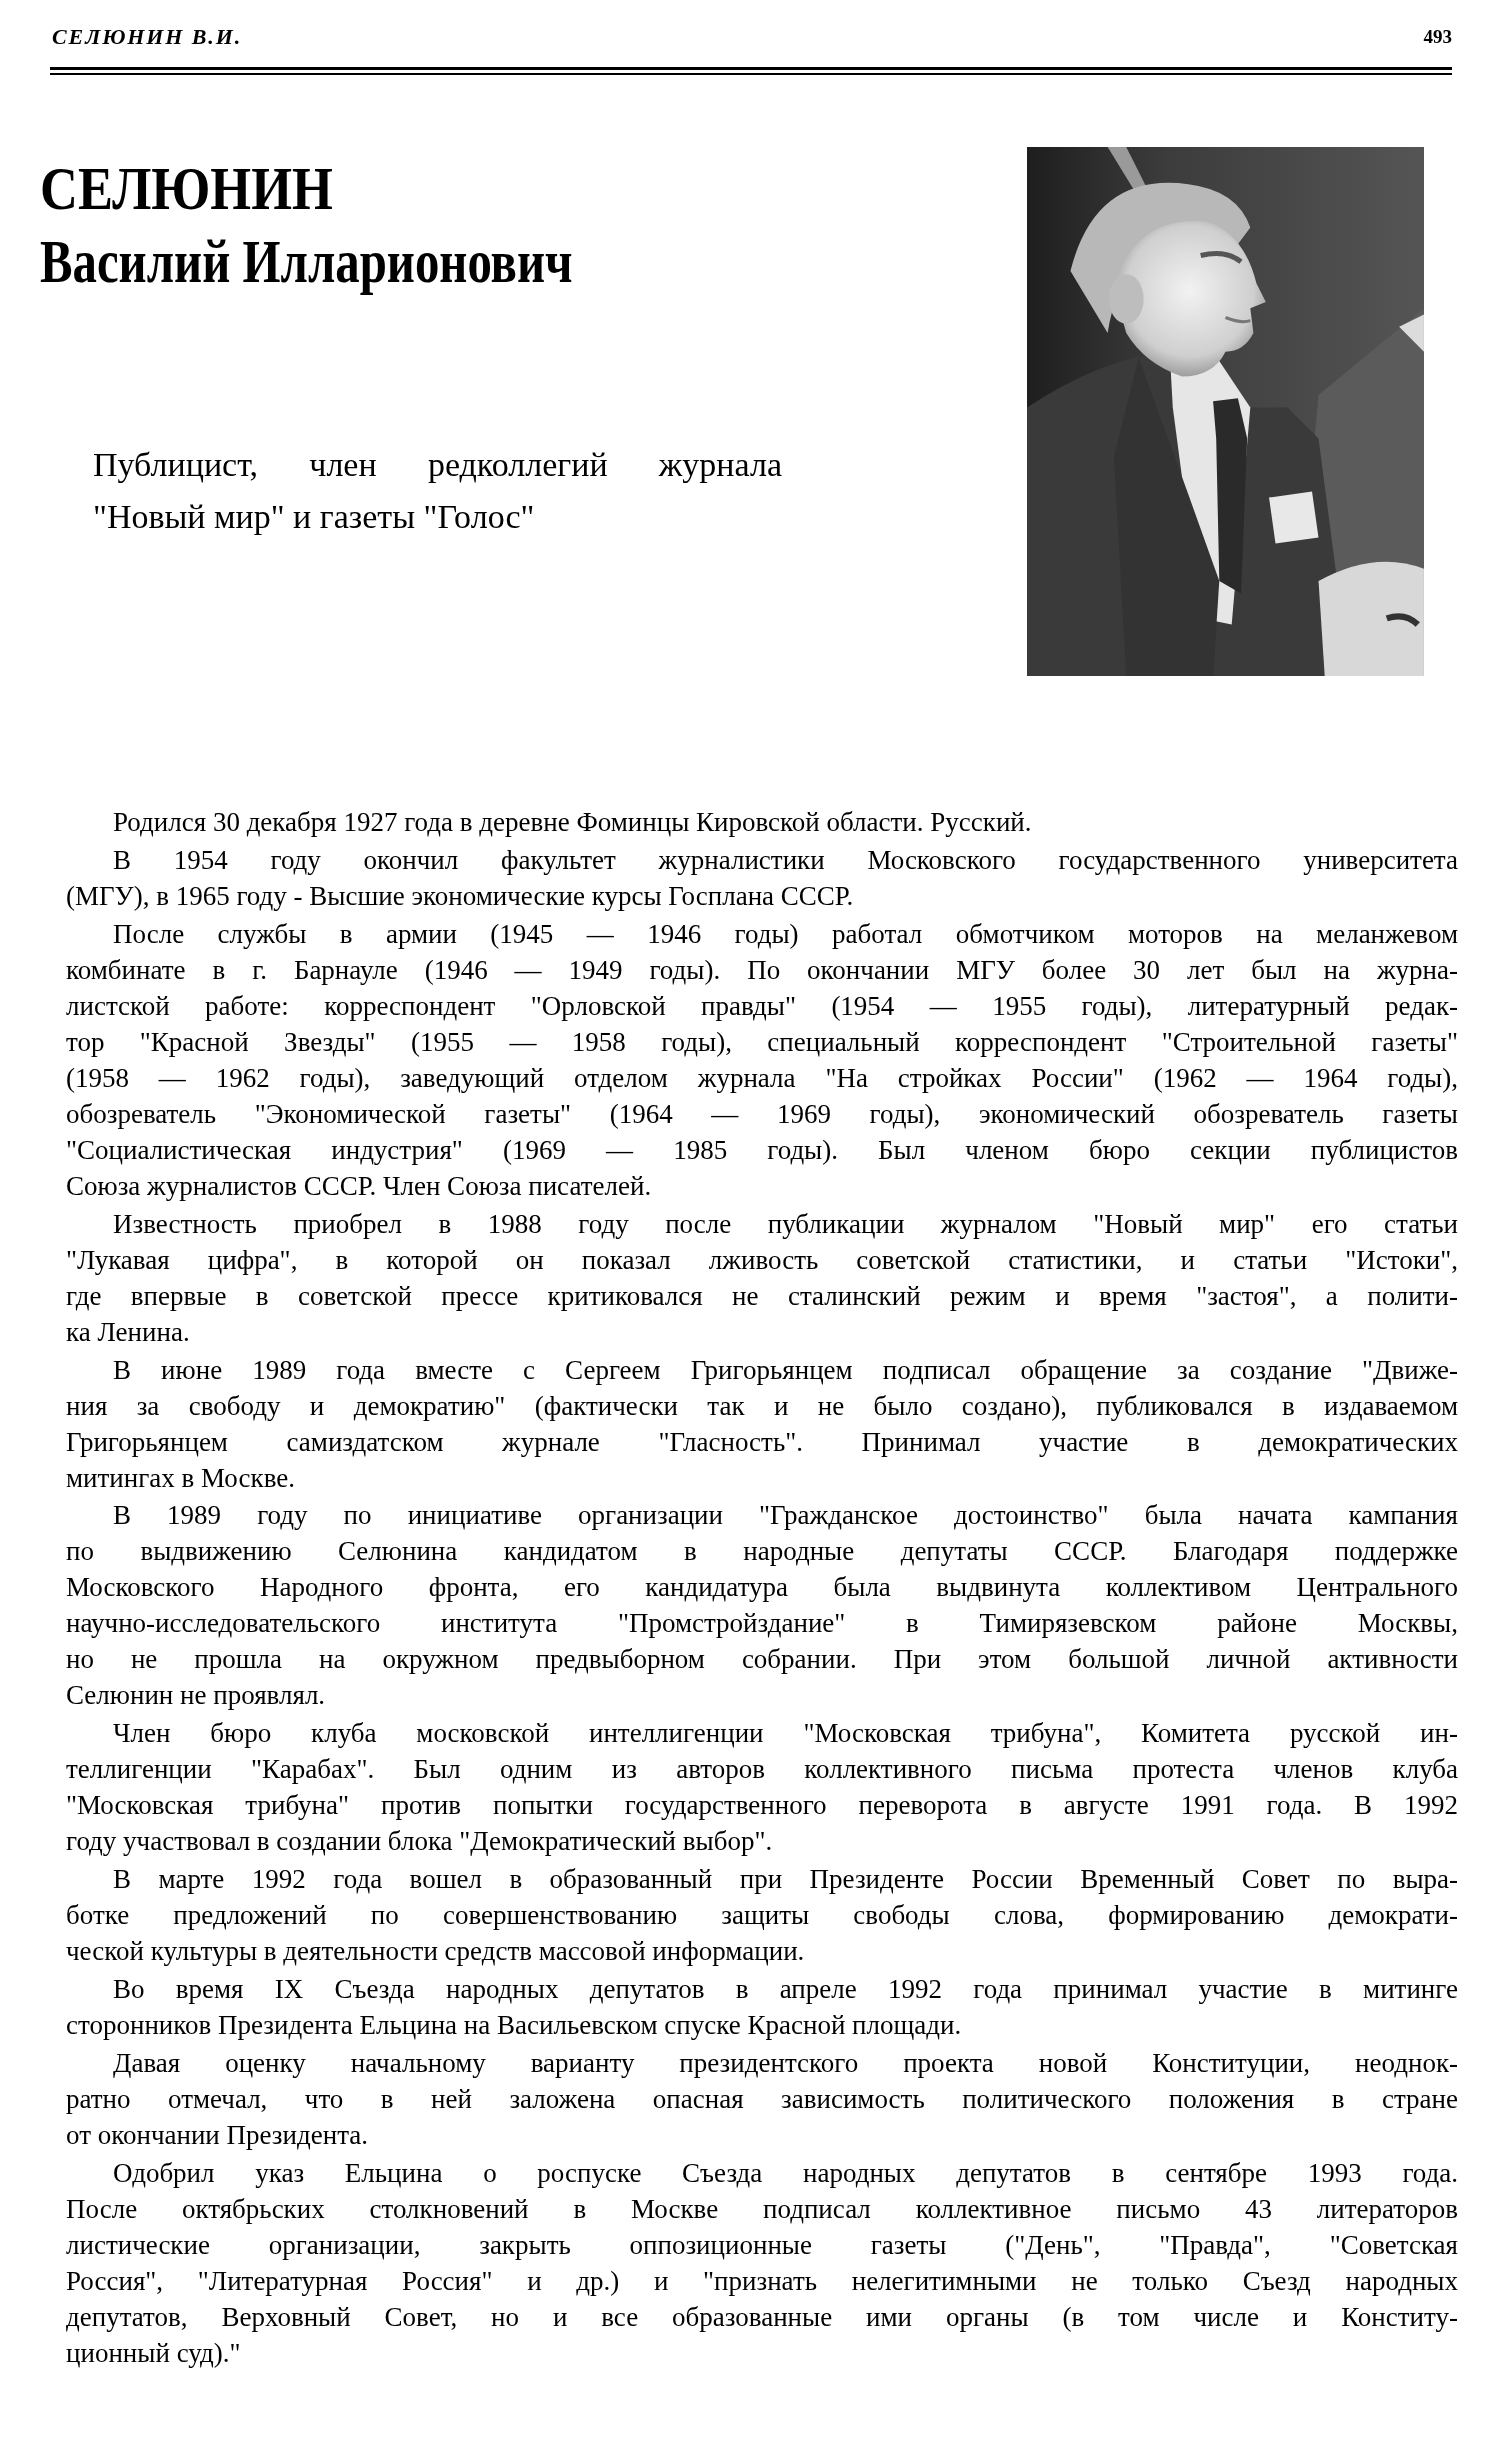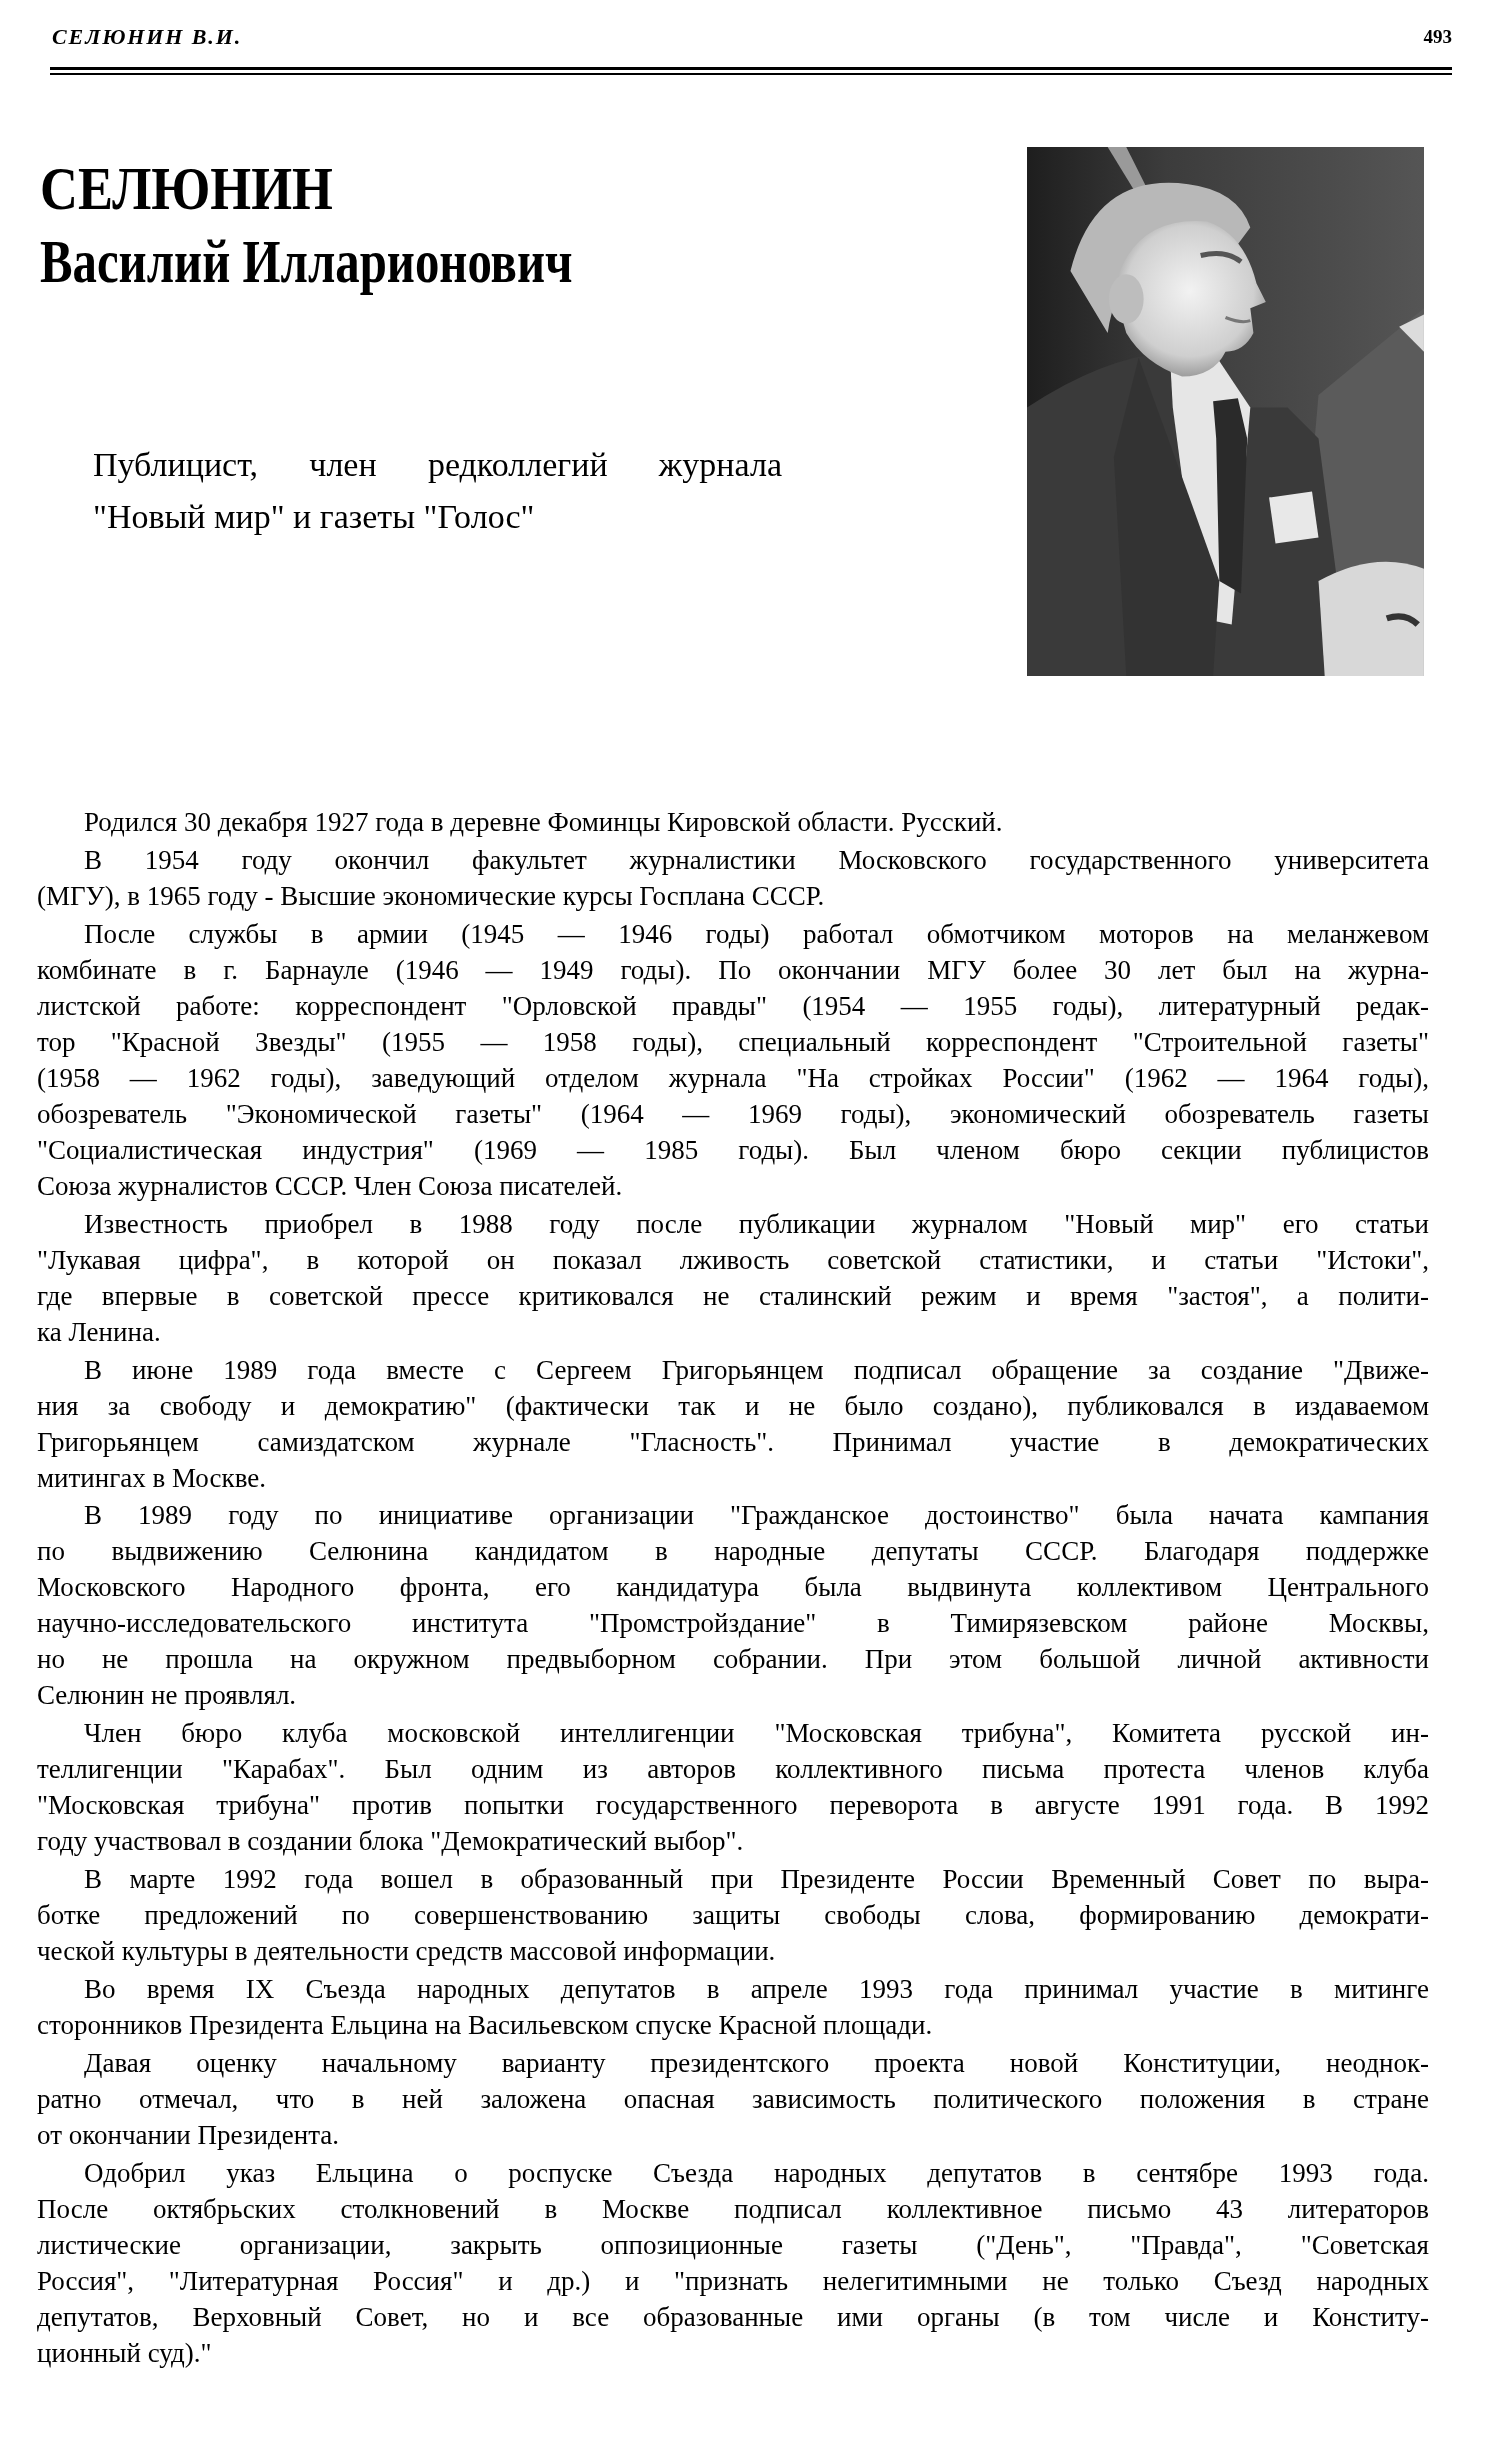--- a/index.html
+++ b/index.html
@@ -93,21 +93,21 @@
     top: 147px;
     width: 397px;
     height: 529px;
     overflow: hidden;
     background: #4a4a4a;
   }
   .portrait svg { display: block; }
 
   .body-text {
     position: absolute;
-    left: 37px;
+    left: 66px;
     top: 804px;
     width: 1392px;
     font-size: 27px;
     line-height: 36px;
   }
   .para { margin: 0; }
   .para + .para { margin-top: 1.9px; }
   .line {
     display: block;
     text-align: justify;
@@ -226,21 +226,21 @@
       <span class="line">теллигенции "Карабах". Был одним из авторов коллективного письма протеста членов клуба</span>
       <span class="line">"Московская трибуна" против попытки государственного переворота в августе 1991 года. В 1992</span>
       <span class="line last">году участвовал в создании блока "Демократический выбор".</span>
     </p>
     <p class="para">
       <span class="line first">В марте 1992 года вошел в образованный при Президенте России Временный Совет по выра-</span>
       <span class="line">ботке предложений по совершенствованию защиты свободы слова, формированию демократи-</span>
       <span class="line last">ческой культуры в деятельности средств массовой информации.</span>
     </p>
     <p class="para">
-      <span class="line first">Во время IX Съезда народных депутатов в апреле 1993 года принимал участие в митинге</span>
+      <span class="line first">Во время IX Съезда народных депутатов в апреле 1992 года принимал участие в митинге</span>
       <span class="line last">сторонников Президента Ельцина на Васильевском спуске Красной площади.</span>
     </p>
     <p class="para">
       <span class="line first">Давая оценку начальному варианту президентского проекта новой Конституции, неоднок-</span>
       <span class="line">ратно отмечал, что в ней заложена опасная зависимость политического положения в стране</span>
       <span class="line last">от окончании Президента.</span>
     </p>
     <p class="para">
       <span class="line first">Одобрил указ Ельцина о роспуске Съезда народных депутатов в сентябре 1993 года.</span>
       <span class="line">После октябрьских столкновений в Москве подписал коллективное письмо 43 литераторов</span>

